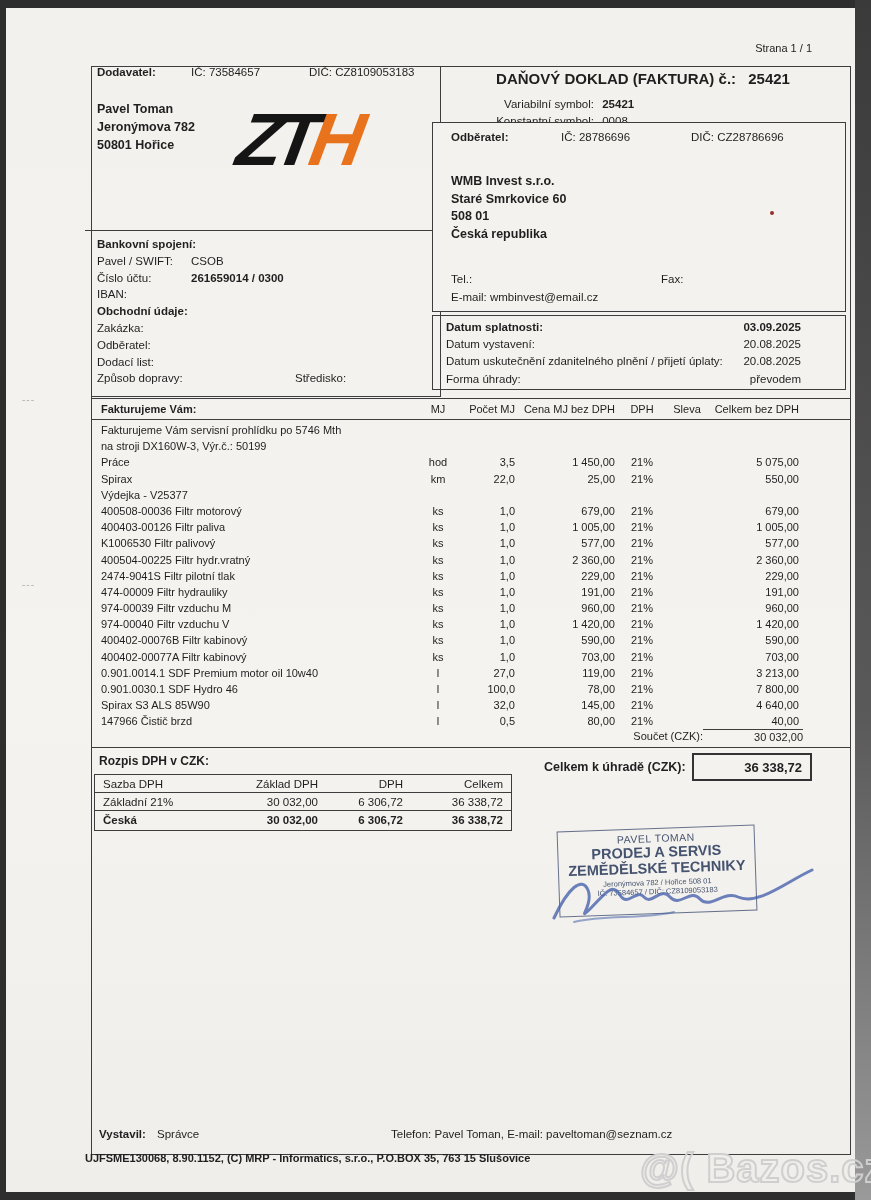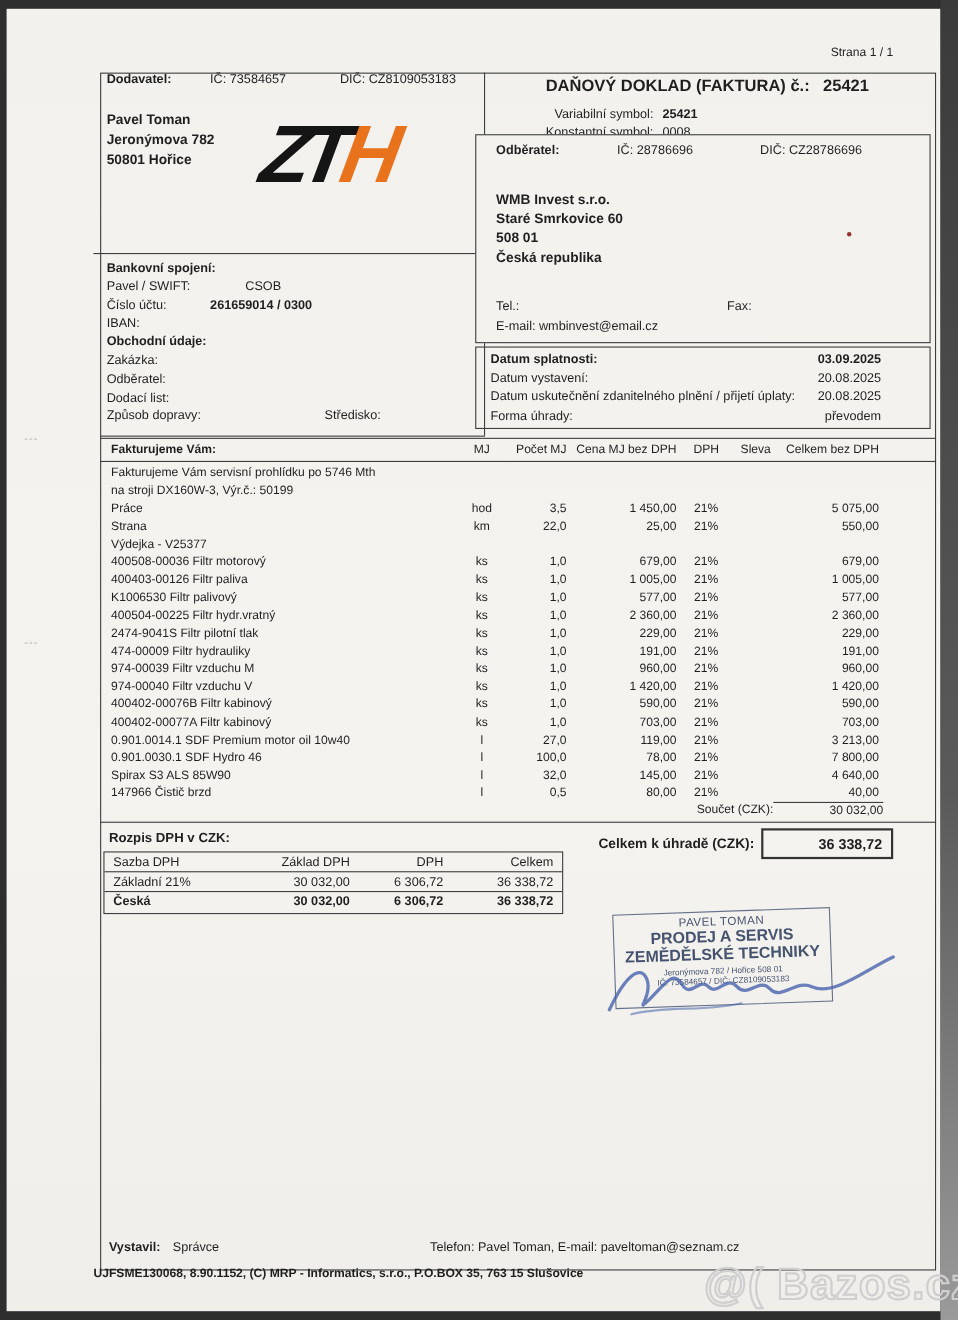--- a/index.html
+++ b/index.html
@@ -71,21 +71,21 @@
   </div>
 
   <div class="logo">
     <span class="dark">Z</span><span class="dark">T</span><span class="orange">H</span>
   </div>
 
   <div class="abs t115" style="left:91px; top:228px; line-height:16.8px; width:340px;">
     <div class="b">Bankovní spojení:</div>
     <div style="position:relative;">
       <span>Pavel / SWIFT:</span>
-      <span style="position:absolute; left:94px;margin-left:32px;">CSOB</span>
+      <span style="position:absolute; left:94px;">CSOB</span>
     </div>
     <div style="position:relative;">
       <span>Číslo účtu:</span>
       <span class="b" style="position:absolute; left:94px;">261659014 / 0300</span>
     </div>
     <div>IBAN:</div>
     <div class="b">Obchodní údaje:</div>
     <div>Zakázka:</div>
     <div>Odběratel:</div>
     <div>Dodací list:</div>
@@ -190,21 +190,21 @@
         <span class="c-mj">hod</span>
         <span class="c-qty">3,5</span>
         <span class="c-price">1 450,00</span>
         <span class="c-dph">21%</span>
         <span class="c-sleva"></span>
         <span class="c-total">5 075,00</span>
         <span></span>
       </div>
 
       <div class="it-row it-grid">
-        <span>Strana</span>
+        <span>Spirax</span>
         <span class="c-mj">km</span>
         <span class="c-qty">22,0</span>
         <span class="c-price">25,00</span>
         <span class="c-dph">21%</span>
         <span class="c-sleva"></span>
         <span class="c-total">550,00</span>
         <span></span>
       </div>
 
       <div class="it-row it-grid">

